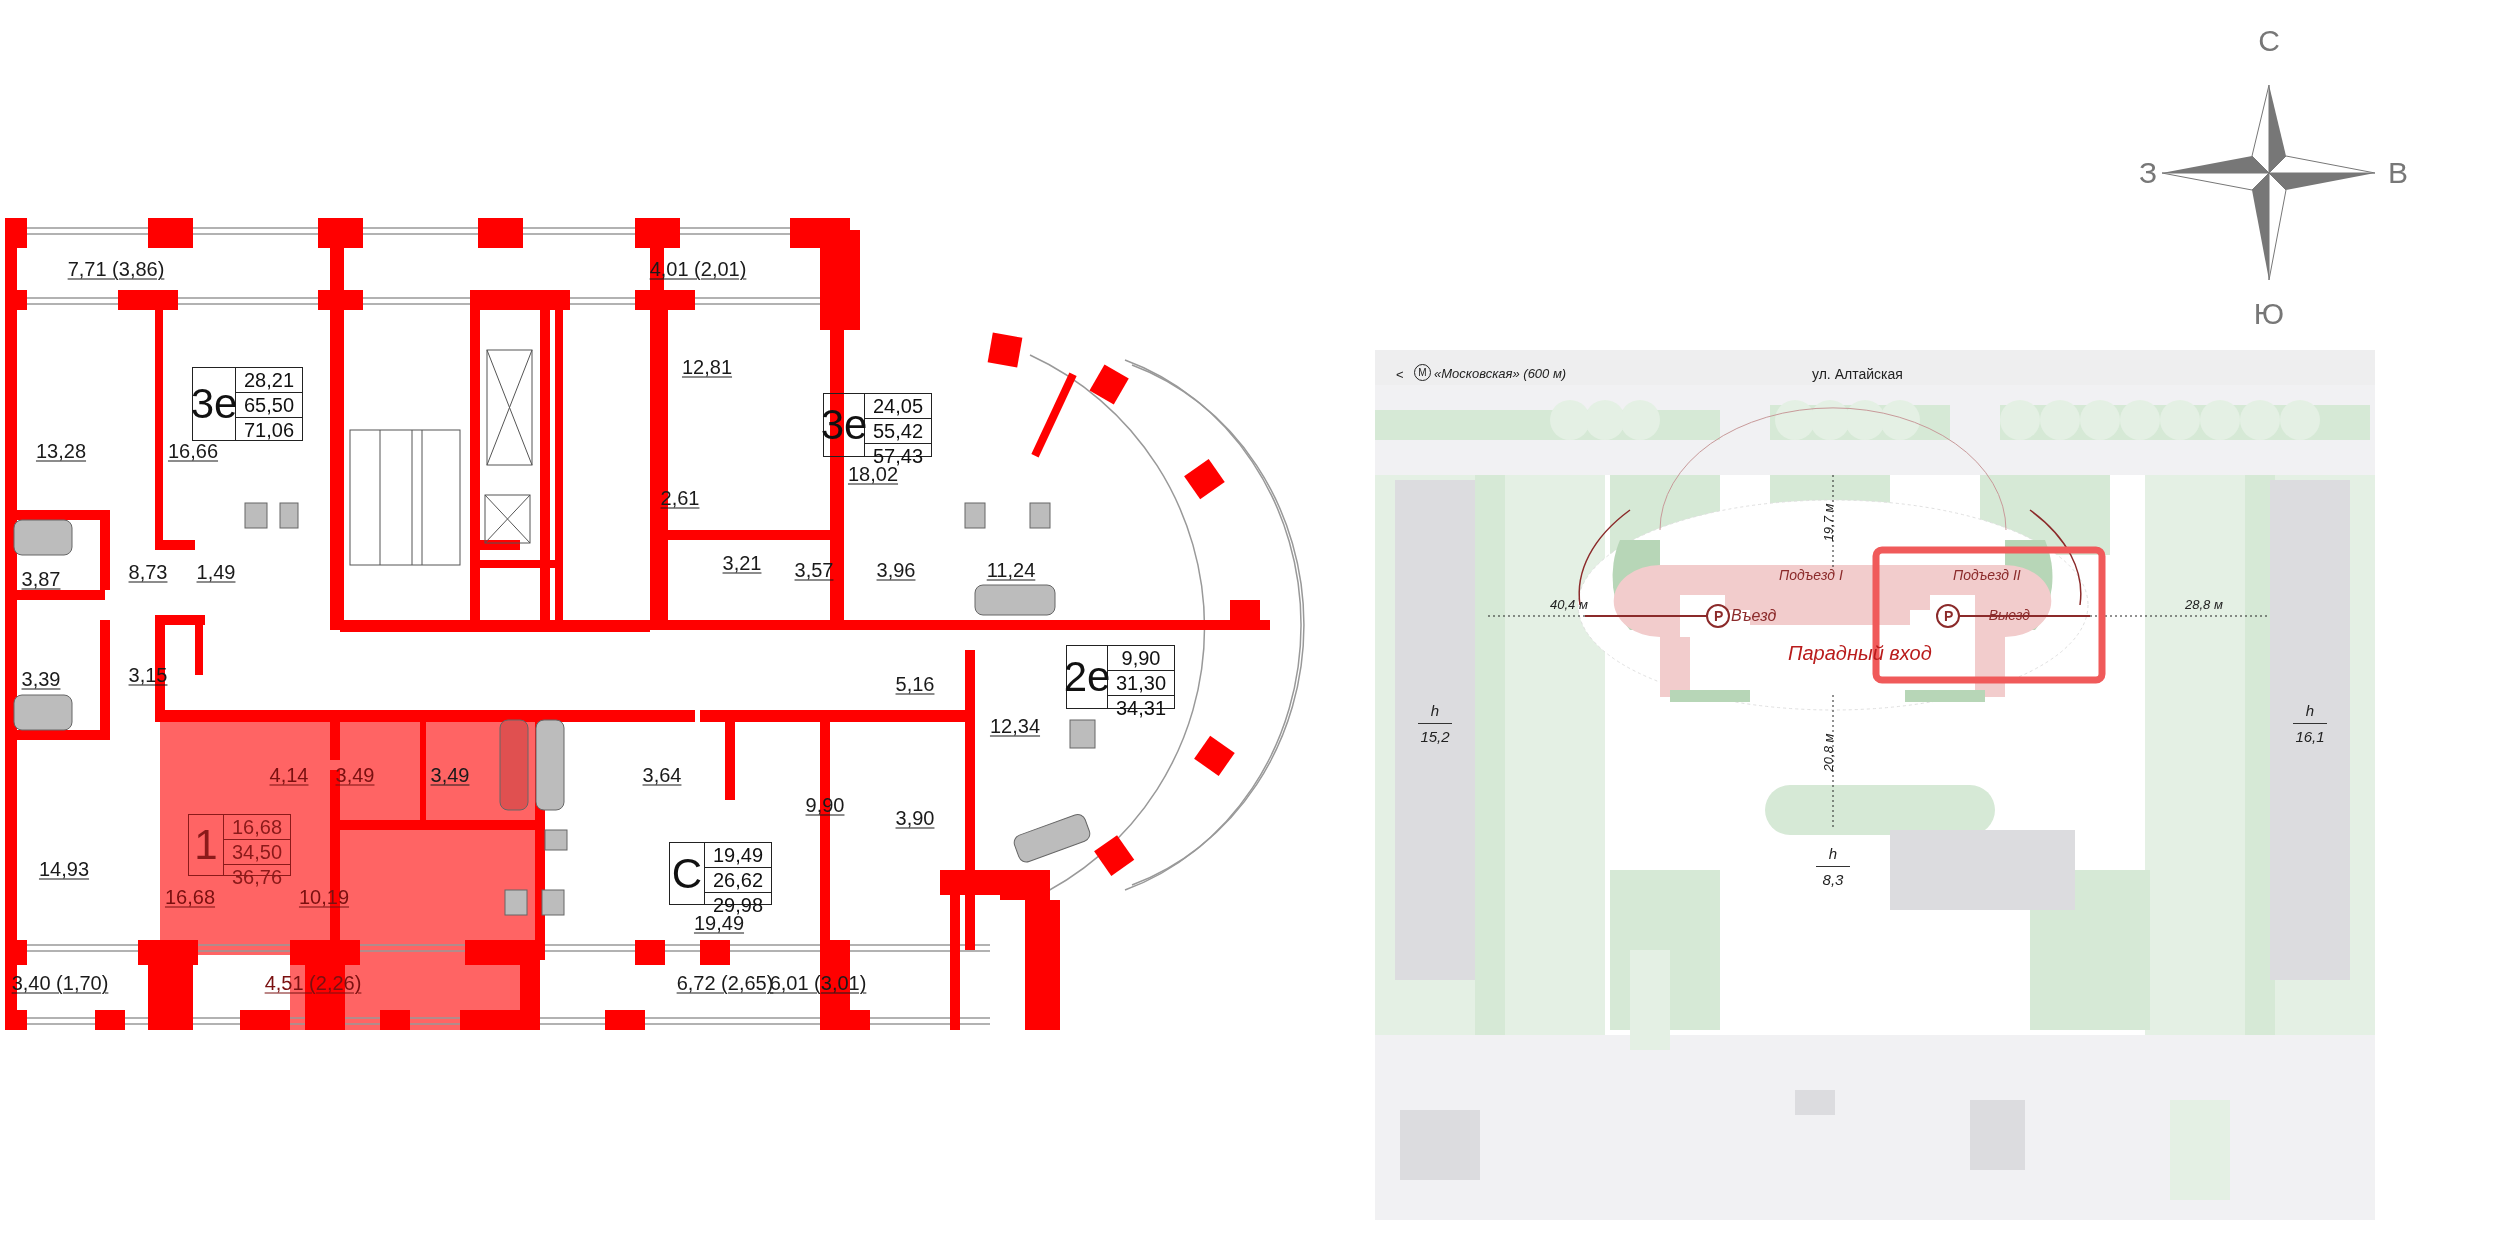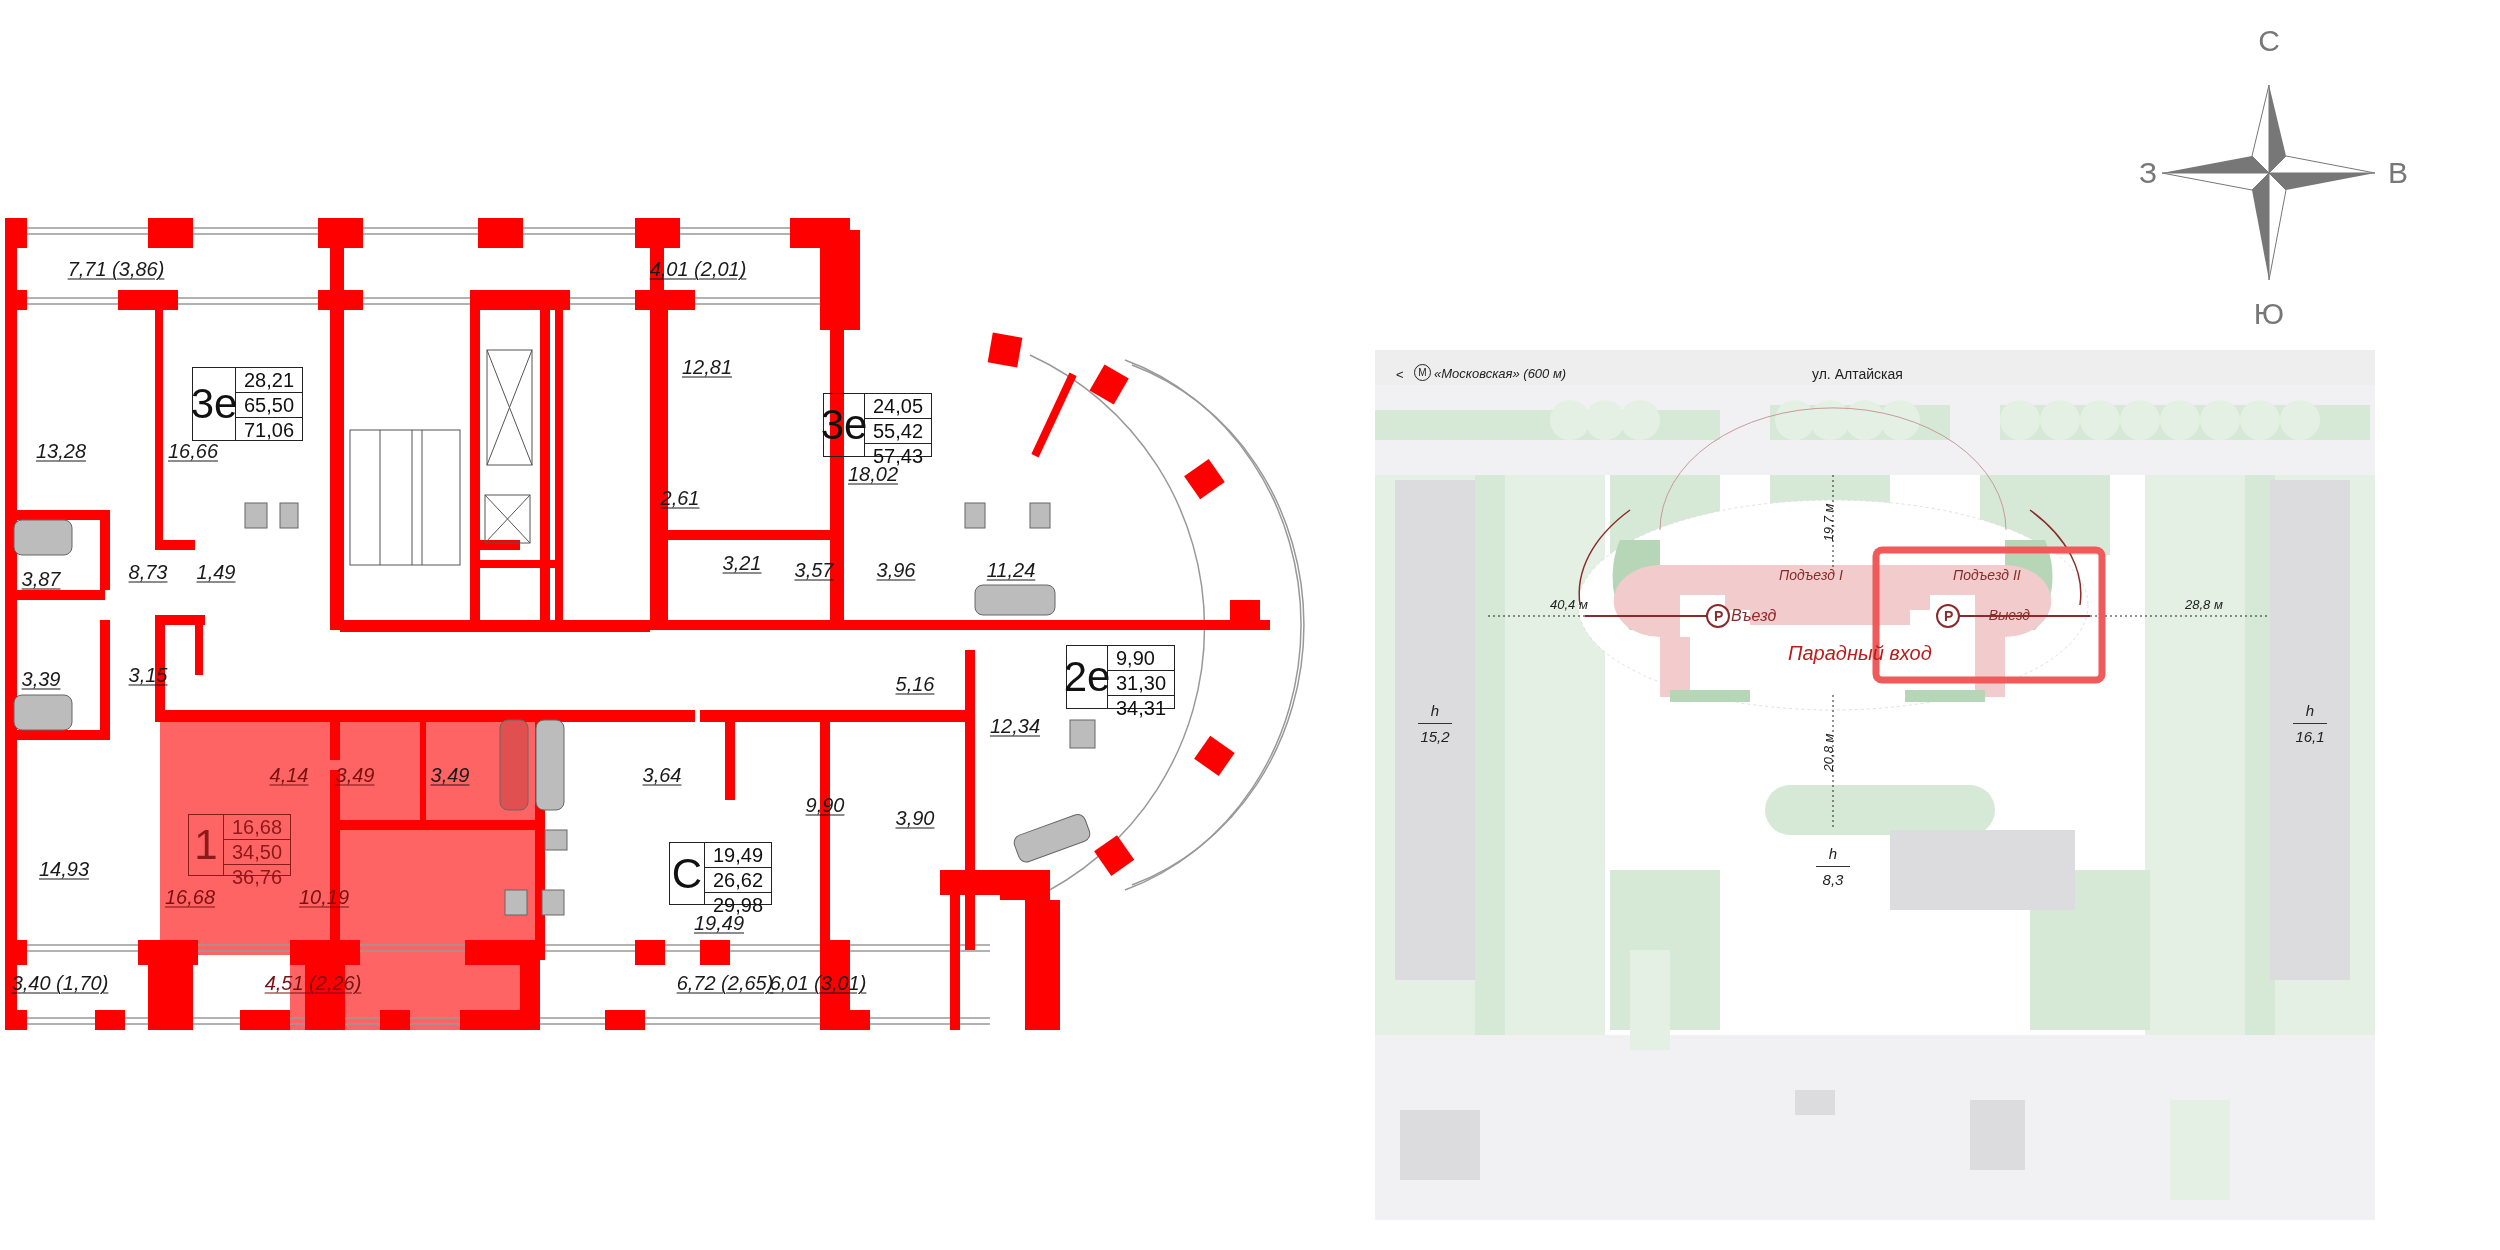--- a/index.html
+++ b/index.html
@@ -1,27 +1,27 @@
 <!DOCTYPE html>
 <html><head>
 <meta charset="utf-8">
 <style>
   html,body{margin:0;padding:0;background:#fff;}
   body{width:2500px;height:1250px;position:relative;overflow:hidden;font-family:"Liberation Sans",sans-serif;}
   .abs{position:absolute;}
   #floorplan{position:absolute;left:0;top:0;width:1340px;height:1250px;}
   #siteplan{position:absolute;left:1370px;top:340px;width:1130px;height:910px;}
-  .room-label{position:absolute;font-family:"Liberation Sans",sans-serif;font-size:20px;color:#1a1a1a;text-decoration:underline;text-decoration-thickness:1px;text-underline-offset:3px;white-space:nowrap;transform:translate(-50%,-50%);font-style:italic;}
+  .room-label{position:absolute;font-family:"Liberation Sans",sans-serif;font-size:20px;color:#1a1a1a;text-decoration:underline;text-decoration-thickness:1px;text-underline-offset:3px;white-space:nowrap;transform:translate(-50%,-50%);}
   .room-label.sel{color:#7a1010;text-decoration-color:#7a1010;}
   .apt-box{position:absolute;border:1.5px solid #222;display:flex;background:rgba(255,255,255,0.0);}
   .apt-box.sel{border-color:#8b1a1a;}
   .apt-type{display:flex;align-items:center;justify-content:center;font-size:42px;color:#111;border-right:1.5px solid #222;}
   .apt-box.sel .apt-type{color:#8b1a1a;border-color:#8b1a1a;}
   .apt-vals{display:flex;flex-direction:column;}
-  .apt-vals span{display:block;font-size:20px;line-height:24px;padding:0 8px;border-bottom:1.5px solid #222;color:#111;}
+  .apt-vals span{display:block;font-size:20px;line-height:24px;text-align:center;padding:0 8px;border-bottom:1.5px solid #222;color:#111;}
   .apt-box.sel .apt-vals span{color:#8b1a1a;border-color:#8b1a1a;}
   .apt-vals span:last-child{border-bottom:none;}
   .map-text{position:absolute;font-family:"Liberation Sans",sans-serif;font-style:italic;white-space:nowrap;}
   .compass-letter{position:absolute;font-family:"Liberation Sans",sans-serif;font-size:30px;color:#777;transform:translate(-50%,-50%);}
   .h-label{position:absolute;text-align:center;font-style:italic;font-size:15px;color:#222;transform:translate(-50%,0);}
   .h-label .line{width:34px;height:1px;background:#333;margin:4px auto;}
 </style>
 </head>
 <body>
 

